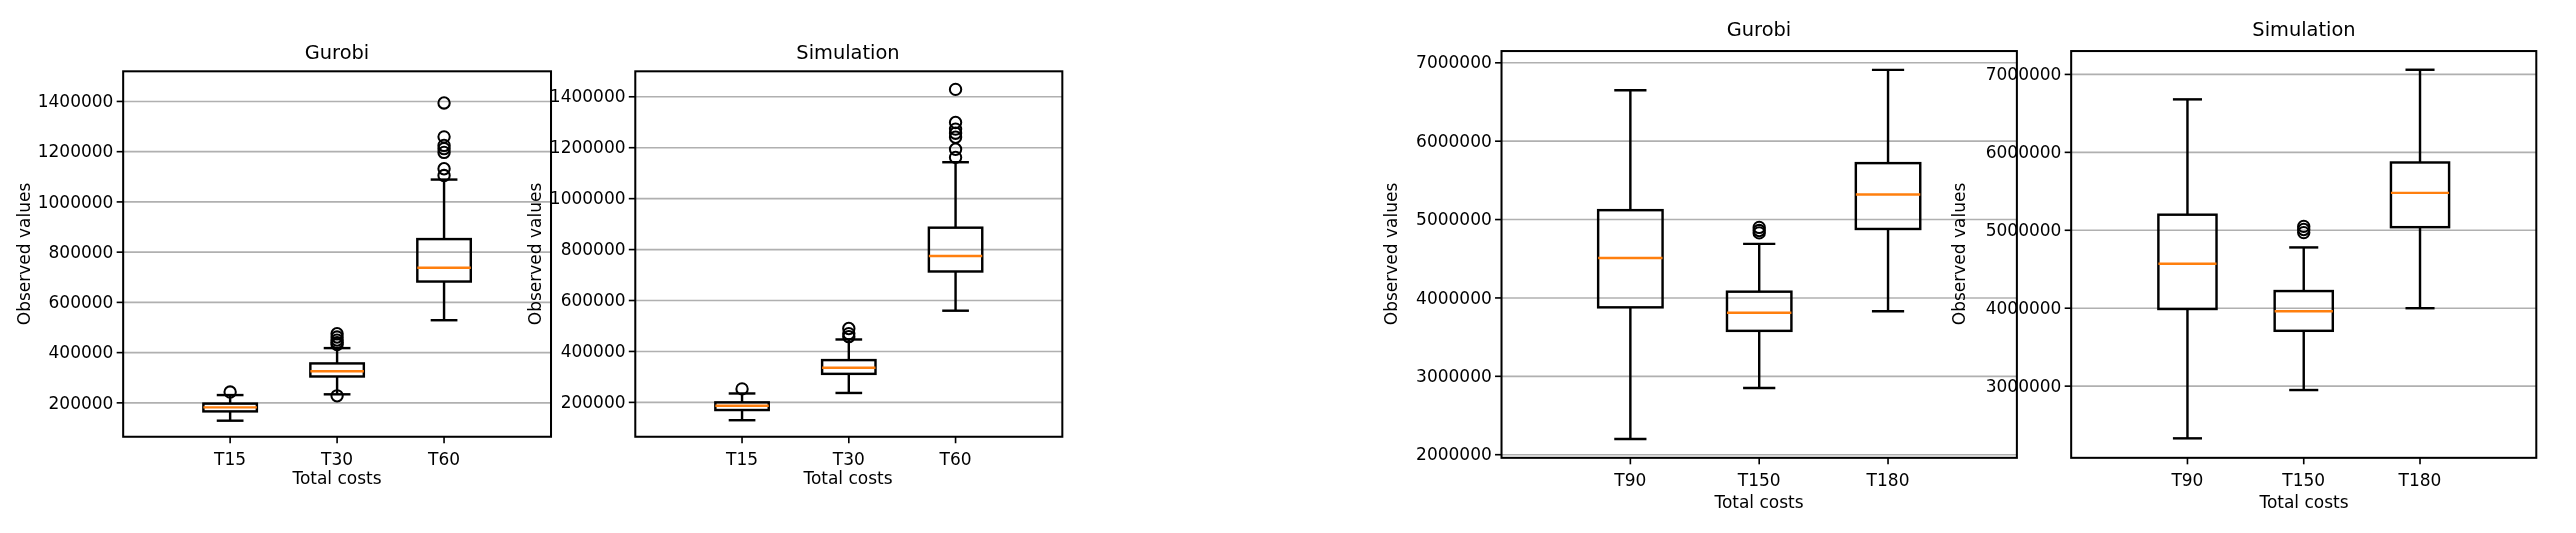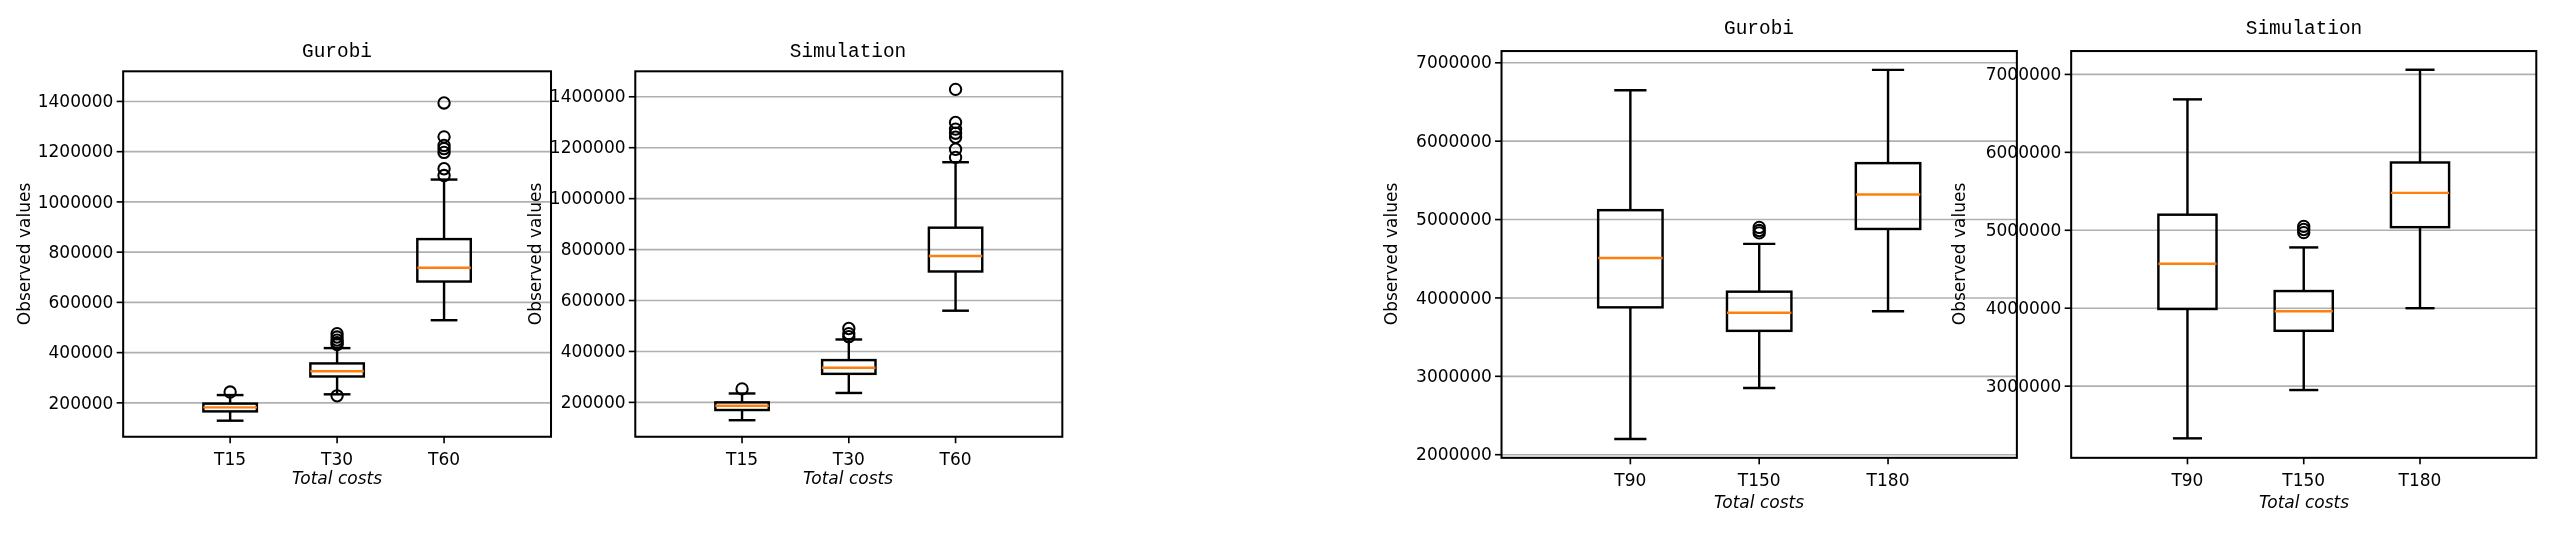--- a/index.html
+++ b/index.html
@@ -1,20 +1,20 @@
 <!DOCTYPE html>
 <html style="font-size:13px"><head>
 <meta charset="utf-8">
 <style>
   html, body { margin: 0; padding: 0; background: #ffffff; }
   body { width: 2576px; height: 534px; position: relative; overflow: hidden;
          font-family: "DejaVu Sans", sans-serif; color: #000; }
   .panel { position: absolute; }
-  .chart-title { position: absolute; font-size: 19.4px; text-align: right; white-space: nowrap; transform: translateX(-50%); font-family: Liberation Mono, monospace; }
-  .xlabel { position: absolute; font-size: 17px; white-space: nowrap; transform: translateX(-50%); font-style: italic; }
+  .chart-title { position: absolute; font-size: 19.4px; text-align: right; white-space: nowrap; transform: translateX(-50%); }
+  .xlabel { position: absolute; font-size: 17px; white-space: nowrap; transform: translateX(-50%); }
   .ylabel { position: absolute; font-size: 17px; white-space: nowrap; transform: translate(-50%,-50%) rotate(-90deg); }
   svg.plot { position: absolute; left: 0; top: 0; overflow: visible; }
   svg text { font-family: "DejaVu Sans", sans-serif; font-size: 21px; fill: #000; }
 </style>
 </head>
 <body>
 
 <div class="panel" style="left:0;top:0;width:2576px;height:534px;">
     <svg class="plot" width="2576" height="534" viewBox="0 0 3179 659">
       <g>

